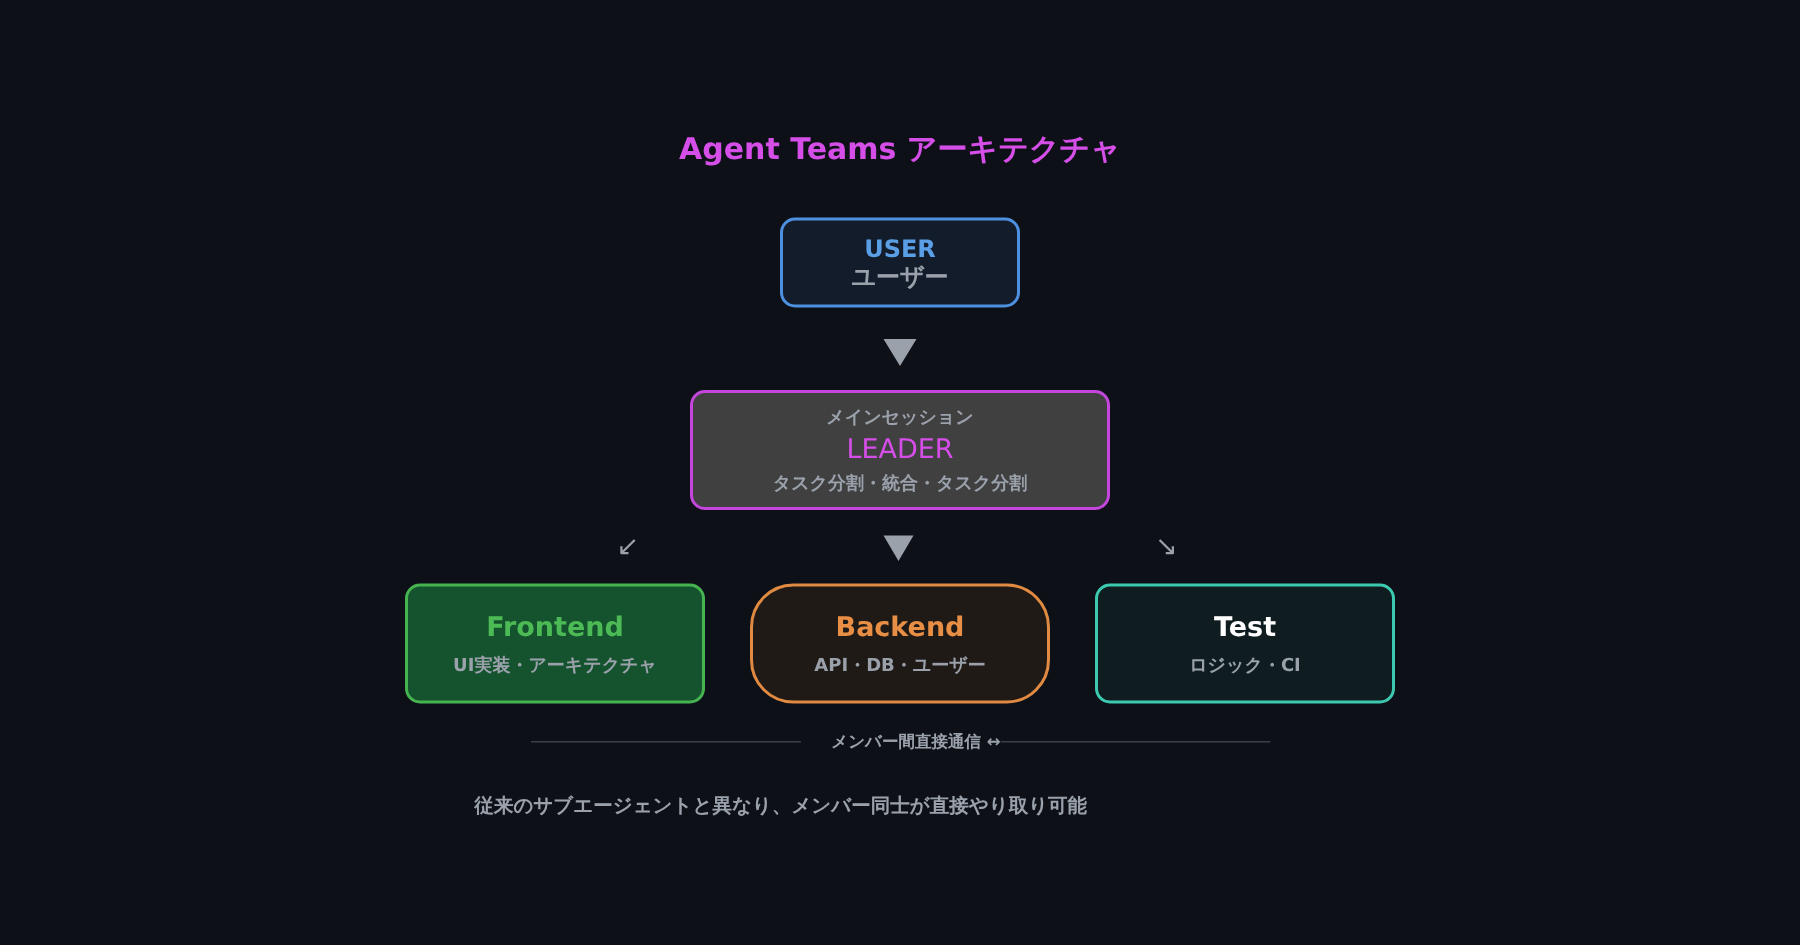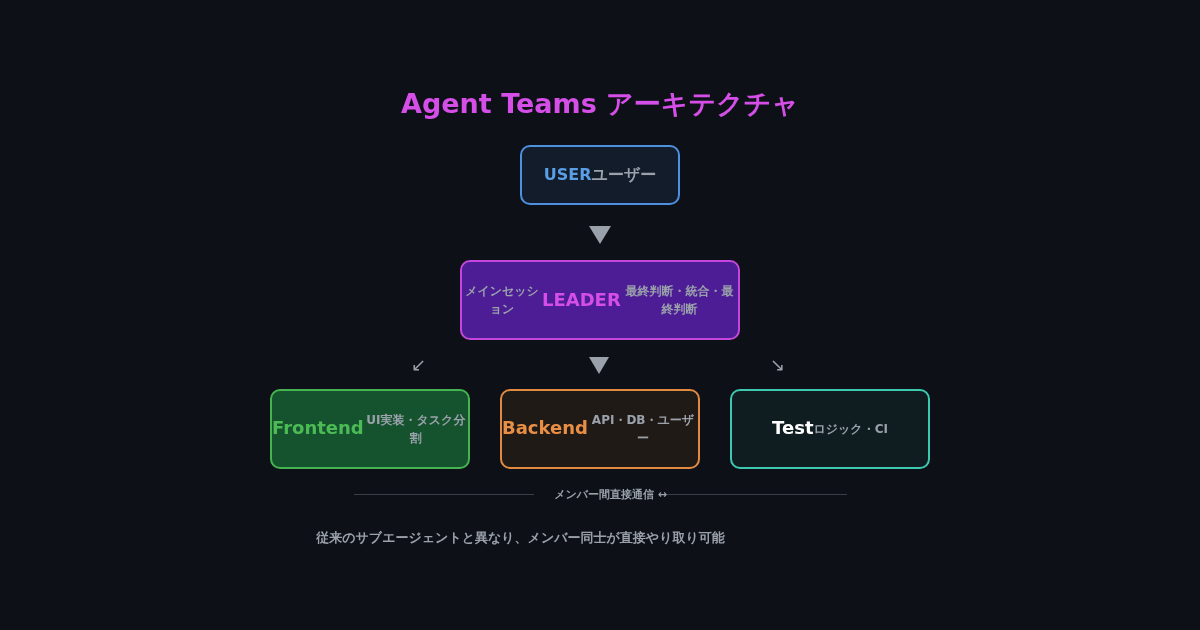--- a/index.html
+++ b/index.html
@@ -5,45 +5,45 @@
   * { box-sizing: border-box; margin: 0; padding: 0; }
   html, body {
     width: 1200px; height: 630px;
     background: #0d1117;
     font-family: "DejaVu Sans", "Liberation Sans", sans-serif;
     overflow: hidden;
     position: relative;
   }
   .title {
     position: absolute; top: 86px; left: 0; width: 1200px;
-    text-align: center; font-size: 27px; font-weight: bold;
+    text-align: center; font-size: 20px; font-weight: bold;
     color: #d54ee8; letter-spacing: 0px;
   }
   .node {
     position: absolute; border: 2px solid; border-radius: 10px;
-    display: flex; align-items: center; justify-content: center;
+    display: flex; flex-direction: column; align-items: center; justify-content: center;
     text-align: center;
   }
   .node-user { left: 520px; top: 145px; width: 160px; height: 60px;
     border-color: #4d90e0; background: #131c2b; }
   .node-user .name { color: #5a9ee6; font-size: 16px; font-weight: bold; line-height: 20px; }
   .node-user .sub { color: #9aa1ab; font-size: 16px; font-weight: bold; line-height: 18px; }
 
   .node-leader { left: 460px; top: 260px; width: 280px; height: 80px;
-    border-color: #c546dc; background: #4c1d95; }
+    border-color: #c546dc; background: #404040; }
   .node-leader .role { color: #9aa1ab; font-size: 12px; font-weight: bold; line-height: 18px; }
-  .node-leader .name { color: #d54ee8; font-size: 18px; font-weight: bold; line-height: 26px; }
+  .node-leader .name { color: #d54ee8; font-size: 18px; font-weight: normal; line-height: 26px; }
   .node-leader .sub { color: #9aa1ab; font-size: 12px; font-weight: bold; line-height: 18px; }
 
   .member { top: 389px; width: 200px; height: 80px; }
   .member .name { font-size: 18px; font-weight: bold; line-height: 26px; margin-bottom: 2px; }
   .member .sub { color: #9aa1ab; font-size: 12px; font-weight: bold; line-height: 18px; }
   .node-frontend { left: 270px; border-color: #45b34f; background: #14532d; }
   .node-frontend .name { color: #4cbb55; }
-  .node-backend { left: 500px; border-color: #e08a42; background: #201a17; }
+  .node-backend { left: 500px; border-color: #e08a42; background: #201a17; border-radius: 29px; }
   .node-backend .name { color: #e88e45; }
   .node-test { left: 730px; border-color: #3cc9b0; background: #101d20; }
   .node-test .name { color: #ffffff; }
   .tri-down {
     position: absolute; width: 0; height: 0;
     border-left: 11px solid transparent; border-right: 11px solid transparent;
     border-top: 18px solid #9aa1ab;
   }
   .arrow-1 { left: 589px; top: 226px; }
   .arrow-2 { left: 589px; top: 357px; border-left-width: 10px; border-right-width: 10px; border-top-width: 17px; }
@@ -71,30 +71,30 @@
 <div class="node node-user">
   <div class="name">USER</div>
   <div class="sub">ユーザー</div>
 </div>
 
 <div class="tri-down arrow-1"></div>
 
 <div class="node node-leader">
   <div class="role">メインセッション</div>
   <div class="name">LEADER</div>
-  <div class="sub">最終判断・統合・最終判断</div>
+  <div class="sub">タスク分割・統合・タスク分割</div>
 </div>
 
 <div class="diag diag-left">↙</div>
 <div class="tri-down arrow-2"></div>
 <div class="diag diag-right">↘</div>
 
 <div class="node member node-frontend">
   <div class="name">Frontend</div>
-  <div class="sub">UI実装・タスク分割</div>
+  <div class="sub">UI実装・アーキテクチャ</div>
 </div>
 
 <div class="node member node-backend">
   <div class="name">Backend</div>
   <div class="sub">API・DB・ユーザー</div>
 </div>
 
 <div class="node member node-test">
   <div class="name">Test</div>
   <div class="sub">ロジック・CI</div>

